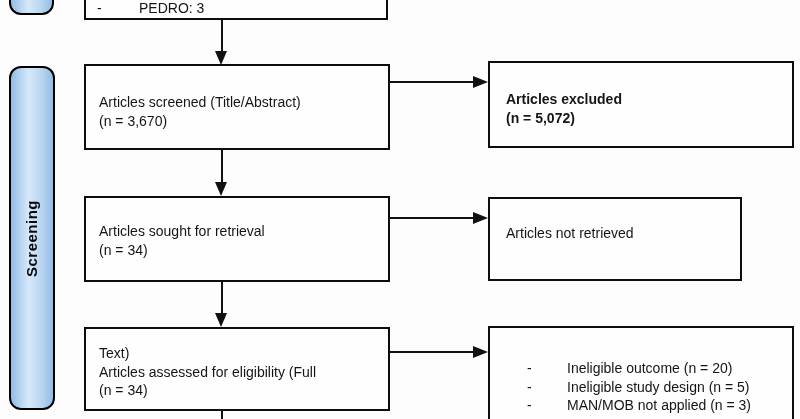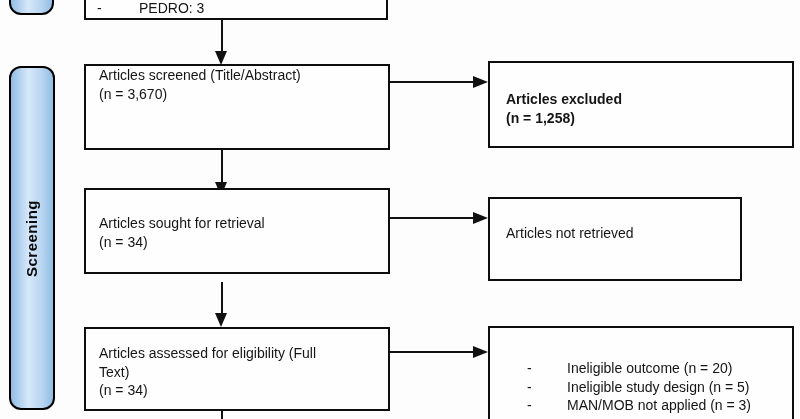--- a/index.html
+++ b/index.html
@@ -81,62 +81,62 @@
       <span class="dash">-</span>
       <span>PEDRO: 3</span>
     </div>
   </div>
 
   <div>
     <div class="vline" style="left:220.5px; top:20px; height:33px;"></div>
     <div class="head-down" style="left:215px; top:51px;"></div>
   </div>
 
-  <div class="flowbox pad" style="left:84px; top:64px; width:306px; height:86px; ">
+  <div class="flowbox pad" style="left:84px; top:64px; width:306px; height:86px; padding-top:27px;">
     <div>Articles screened (Title/Abstract)</div>
     <div>(n = 3,670)</div>
   </div>
 
   <div>
     <div class="hline" style="left:390px; top:80.5px; width:84px;"></div>
     <div class="head-right" style="left:473px; top:75.5px;"></div>
   </div>
 
   <div class="flowbox" style="left:488px; top:61px; width:306px; height:87px; padding-top:27px; padding-left:16px;font-weight:bold;">
     <div>Articles excluded</div>
-    <div>(n = 1,258)</div>
+    <div>(n = 5,072)</div>
   </div>
 
   <div>
     <div class="vline" style="left:220.5px; top:150px; height:33px;"></div>
     <div class="head-down" style="left:215px; top:182px;"></div>
   </div>
 
-  <div class="flowbox pad" style="left:84px; top:188px; width:306px; height:86px; padding-top:24px;">
+  <div class="flowbox pad" style="left:84px; top:196px; width:306px; height:86px; padding-top:24px;">
     <div>Articles sought for retrieval</div>
     <div>(n = 34)</div>
   </div>
 
   <div>
     <div class="hline" style="left:390px; top:216.5px; width:84px;"></div>
     <div class="head-right" style="left:473px; top:211.5px;"></div>
   </div>
 
   <div class="flowbox" style="left:488px; top:197px; width:254px; height:84px; padding-top:25px; padding-left:16px;">
     <div>Articles not retrieved</div>
   </div>
 
   <div>
     <div class="vline" style="left:220.5px; top:282px; height:33px;"></div>
     <div class="head-down" style="left:215px; top:313px;"></div>
   </div>
 
   <div class="flowbox pad" style="left:84px; top:327px; width:306px; height:84px; padding-top:15px;">
+    <div>Text)</div>
     <div>Articles assessed for eligibility (Full</div>
-    <div>Text)</div>
     <div>(n = 34)</div>
   </div>
 
   <div class="vline" style="left:220.5px; top:411px; height:8px;"></div>
 
   <div>
     <div class="hline" style="left:390px; top:350.5px; width:84px;"></div>
     <div class="head-right" style="left:473px; top:345.5px;"></div>
   </div>
 

